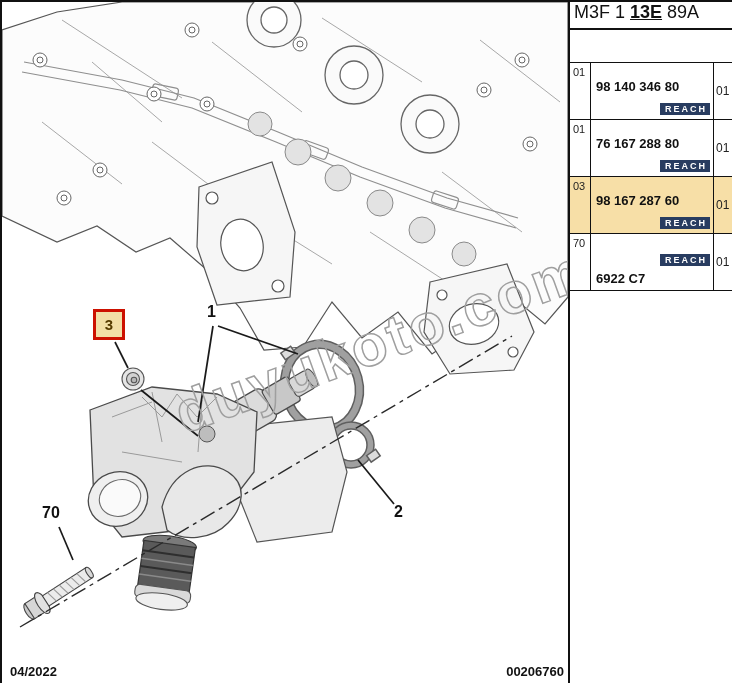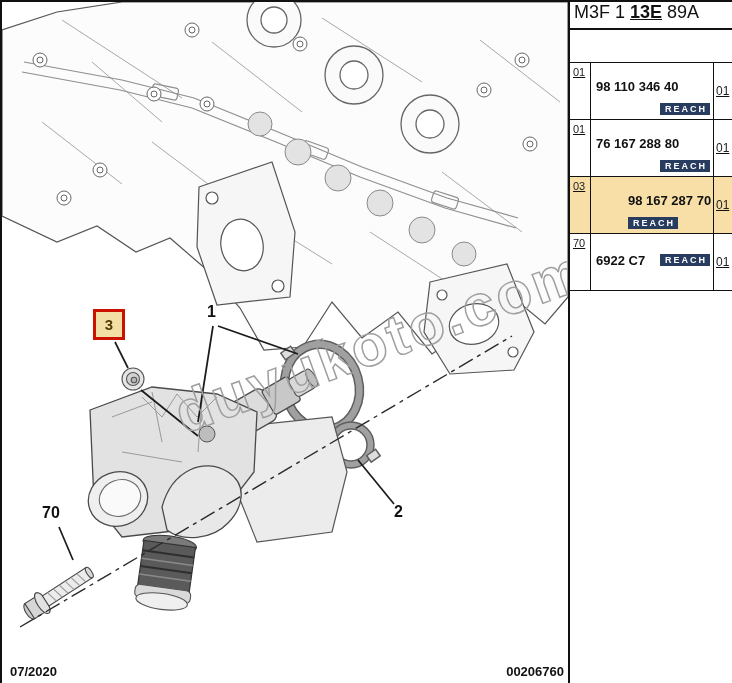--- a/index.html
+++ b/index.html
@@ -34,35 +34,35 @@
     border-top:2px solid #111;
   }
   .tbl-header{
     height:26px;border-bottom:2px solid #111;
     display:flex;align-items:flex-start;gap:5px;padding-left:4px;
     font-size:18px;white-space:nowrap;
   }
   .tbl-header .b{font-weight:bold;text-decoration:underline;}
   .tbl-empty{height:32px;}
   .tbl-grid{border-top:1px solid #111;}
-  .row{display:flex;height:56px;border-bottom:1px solid #111;background:#fff;text-decoration:underline;}
-  .row.highlighted{background:var(--highlight,#f7dfa7);gap:32px;}
+  .row{display:flex;height:56px;border-bottom:1px solid #111;background:#fff;}
+  .row.highlighted{background:var(--highlight,#f7dfa7);}
   .cell-ref{
     width:21px;border-right:1px solid #111;font-size:11px;color:#222;
     padding:3px 0 0 3px;box-sizing:border-box;
   }
   .cell-part{flex:1;position:relative;}
   .part-num{position:absolute;left:5px;top:16px;font-size:13px;font-weight:bold;white-space:nowrap;}
   .reach{
     position:absolute;right:3px;bottom:4px;
     background:var(--badge-bg,#283c60);color:#fff;
     font-size:9px;font-weight:bold;letter-spacing:2px;
     padding:2px 3px 1px 5px;line-height:1;cursor:pointer;margin-left:44px;
   }
-  .row.inline .part-num{top:19px;}
+  .row.inline .part-num{top:37px;}
   .row.inline .reach{bottom:auto;top:20px;}
   .cell-qty{
     width:19px;border-left:1px solid #111;
     display:flex;align-items:center;font-size:12px;color:#222;padding-left:2px;
     box-sizing:border-box;
   }
 </style>
 </head>
 <body>
 
@@ -224,58 +224,58 @@
       <text x="182" y="432" transform="rotate(-20 182 432)" font-size="58" font-weight="bold" letter-spacing="3" fill="none" stroke="#9f9f9f" stroke-width="1.5">duyukoto.com</text>
     </svg>
 
     <div class="callout-box">
       <span>3</span>
     </div>
     <div class="callout" style="left:205px;top:302px;">1</div>
     <div class="callout" style="left:392px;top:502px;">2</div>
     <div class="callout" style="left:40px;top:503px;">70</div>
 
-    <div class="footer-text footer-date">07/2020</div>
+    <div class="footer-text footer-date">04/2022</div>
     <div class="footer-text footer-code">00206760</div>
   </div>
 
   <div class="table-panel">
 
     <div class="tbl-header">
       <span>M3F 1</span>
         <span class="b">13E</span>
         <span>89A</span>
     </div>
 
     <div class="tbl-empty"></div>
 
     <div class="tbl-grid">
 
       <div class="row">
         <div class="cell-ref">01</div>
         <div class="cell-part">
-          <span class="part-num">98 110 346 40</span>
+          <span class="part-num">98 140 346 80</span>
           <span class="reach">REACH</span>
         </div>
         <div class="cell-qty">01</div>
       </div>
 
       <div class="row">
         <div class="cell-ref">01</div>
         <div class="cell-part">
           <span class="part-num">76 167 288 80</span>
           <span class="reach">REACH</span>
         </div>
         <div class="cell-qty">01</div>
       </div>
 
       <div class="row highlighted">
         <div class="cell-ref">03</div>
         <div class="cell-part">
-          <span class="part-num">98 167 287 70</span>
+          <span class="part-num">98 167 287 60</span>
           <span class="reach">REACH</span>
         </div>
         <div class="cell-qty">01</div>
       </div>
 
       <div class="row inline">
         <div class="cell-ref">70</div>
         <div class="cell-part">
           <span class="part-num">6922 C7</span>
           <span class="reach">REACH</span>

